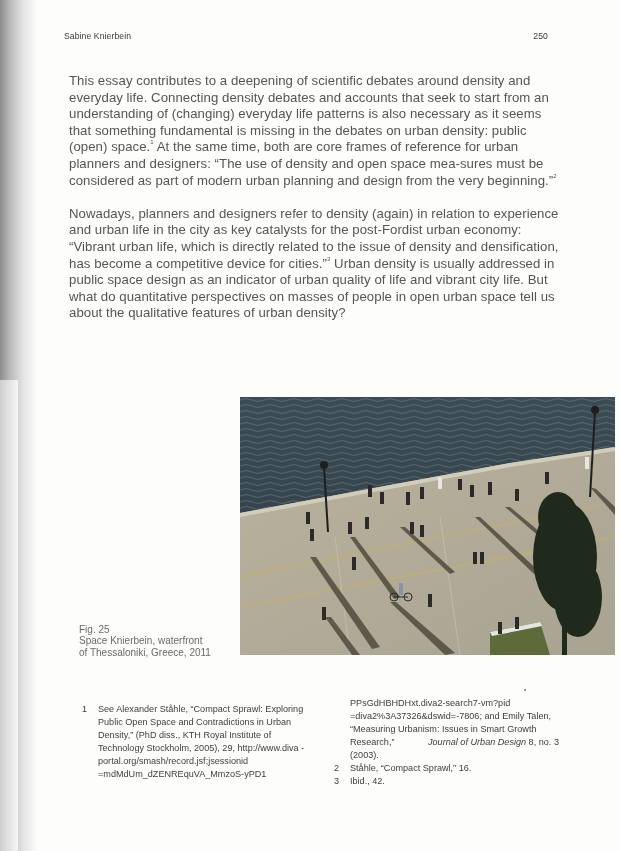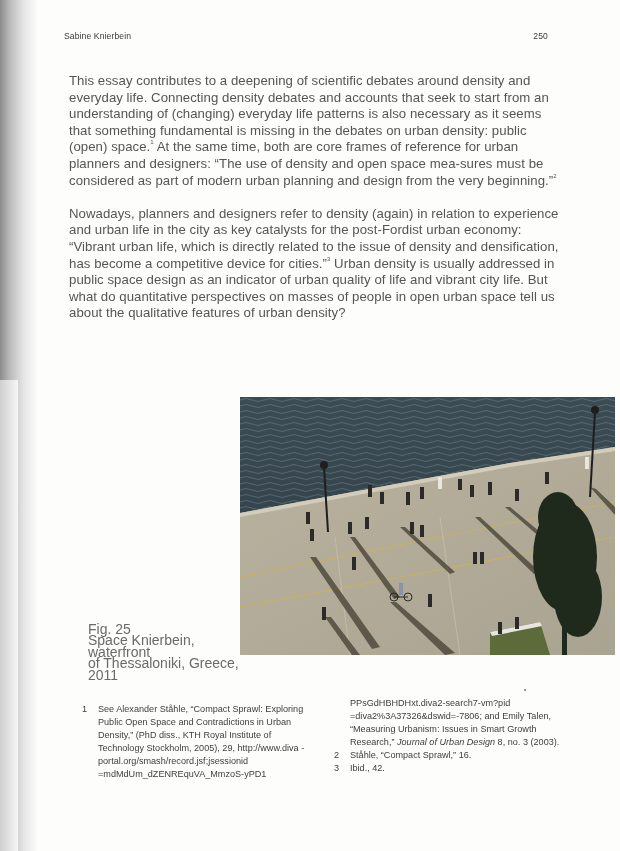--- a/index.html
+++ b/index.html
@@ -28,33 +28,33 @@
     letter-spacing: 0.05px;
   }
   .body-text p { margin: 0 0 16.6px 0; }
   .body-text sup { font-size: 6px; vertical-align: 7px; line-height: 0; }
   .figure {
     position: absolute; left: 240px; top: 397px; width: 375px; height: 258px;
     overflow: hidden;
   }
   .figure svg { display: block; }
   .caption {
-    position: absolute; left: 88px; top: 624px; width: 160px;
-    font-size: 14px; line-height: 11.4px; color: #6a6a6a;
+    position: absolute; left: 79px; top: 624px; width: 160px;
+    font-size: 10px; line-height: 11.4px; color: #6a6a6a;
   }
   .footnotes {
     position: absolute; left: 82px; top: 703px; width: 480px;
     font-size: 9.1px; line-height: 13px; color: #3e3e3e;
   }
   .fn-col { position: absolute; top: 0; }
   .fn-col.left { left: 0; width: 230px; }
   .fn-col.right { left: 252px; top: -6px; width: 230px; }
   .fn { position: relative; padding-left: 16px; }
   .fn .num { position: absolute; left: 0; top: 0; }
-  .fn .it { font-style: italic; }
+  .fn .it { font-style: italic; margin-left: 31px; }
   .speck { position: absolute; left: 524px; top: 689px; width: 2px; height: 2px; background: #777; border-radius: 1px; }
 </style>
 </head>
 <body>
 
 <div class="binding-shadow"></div>
 <div class="binding-shadow-lower"></div>
 
 <header class="running-head">
   <span>Sabine Knierbein</span>

